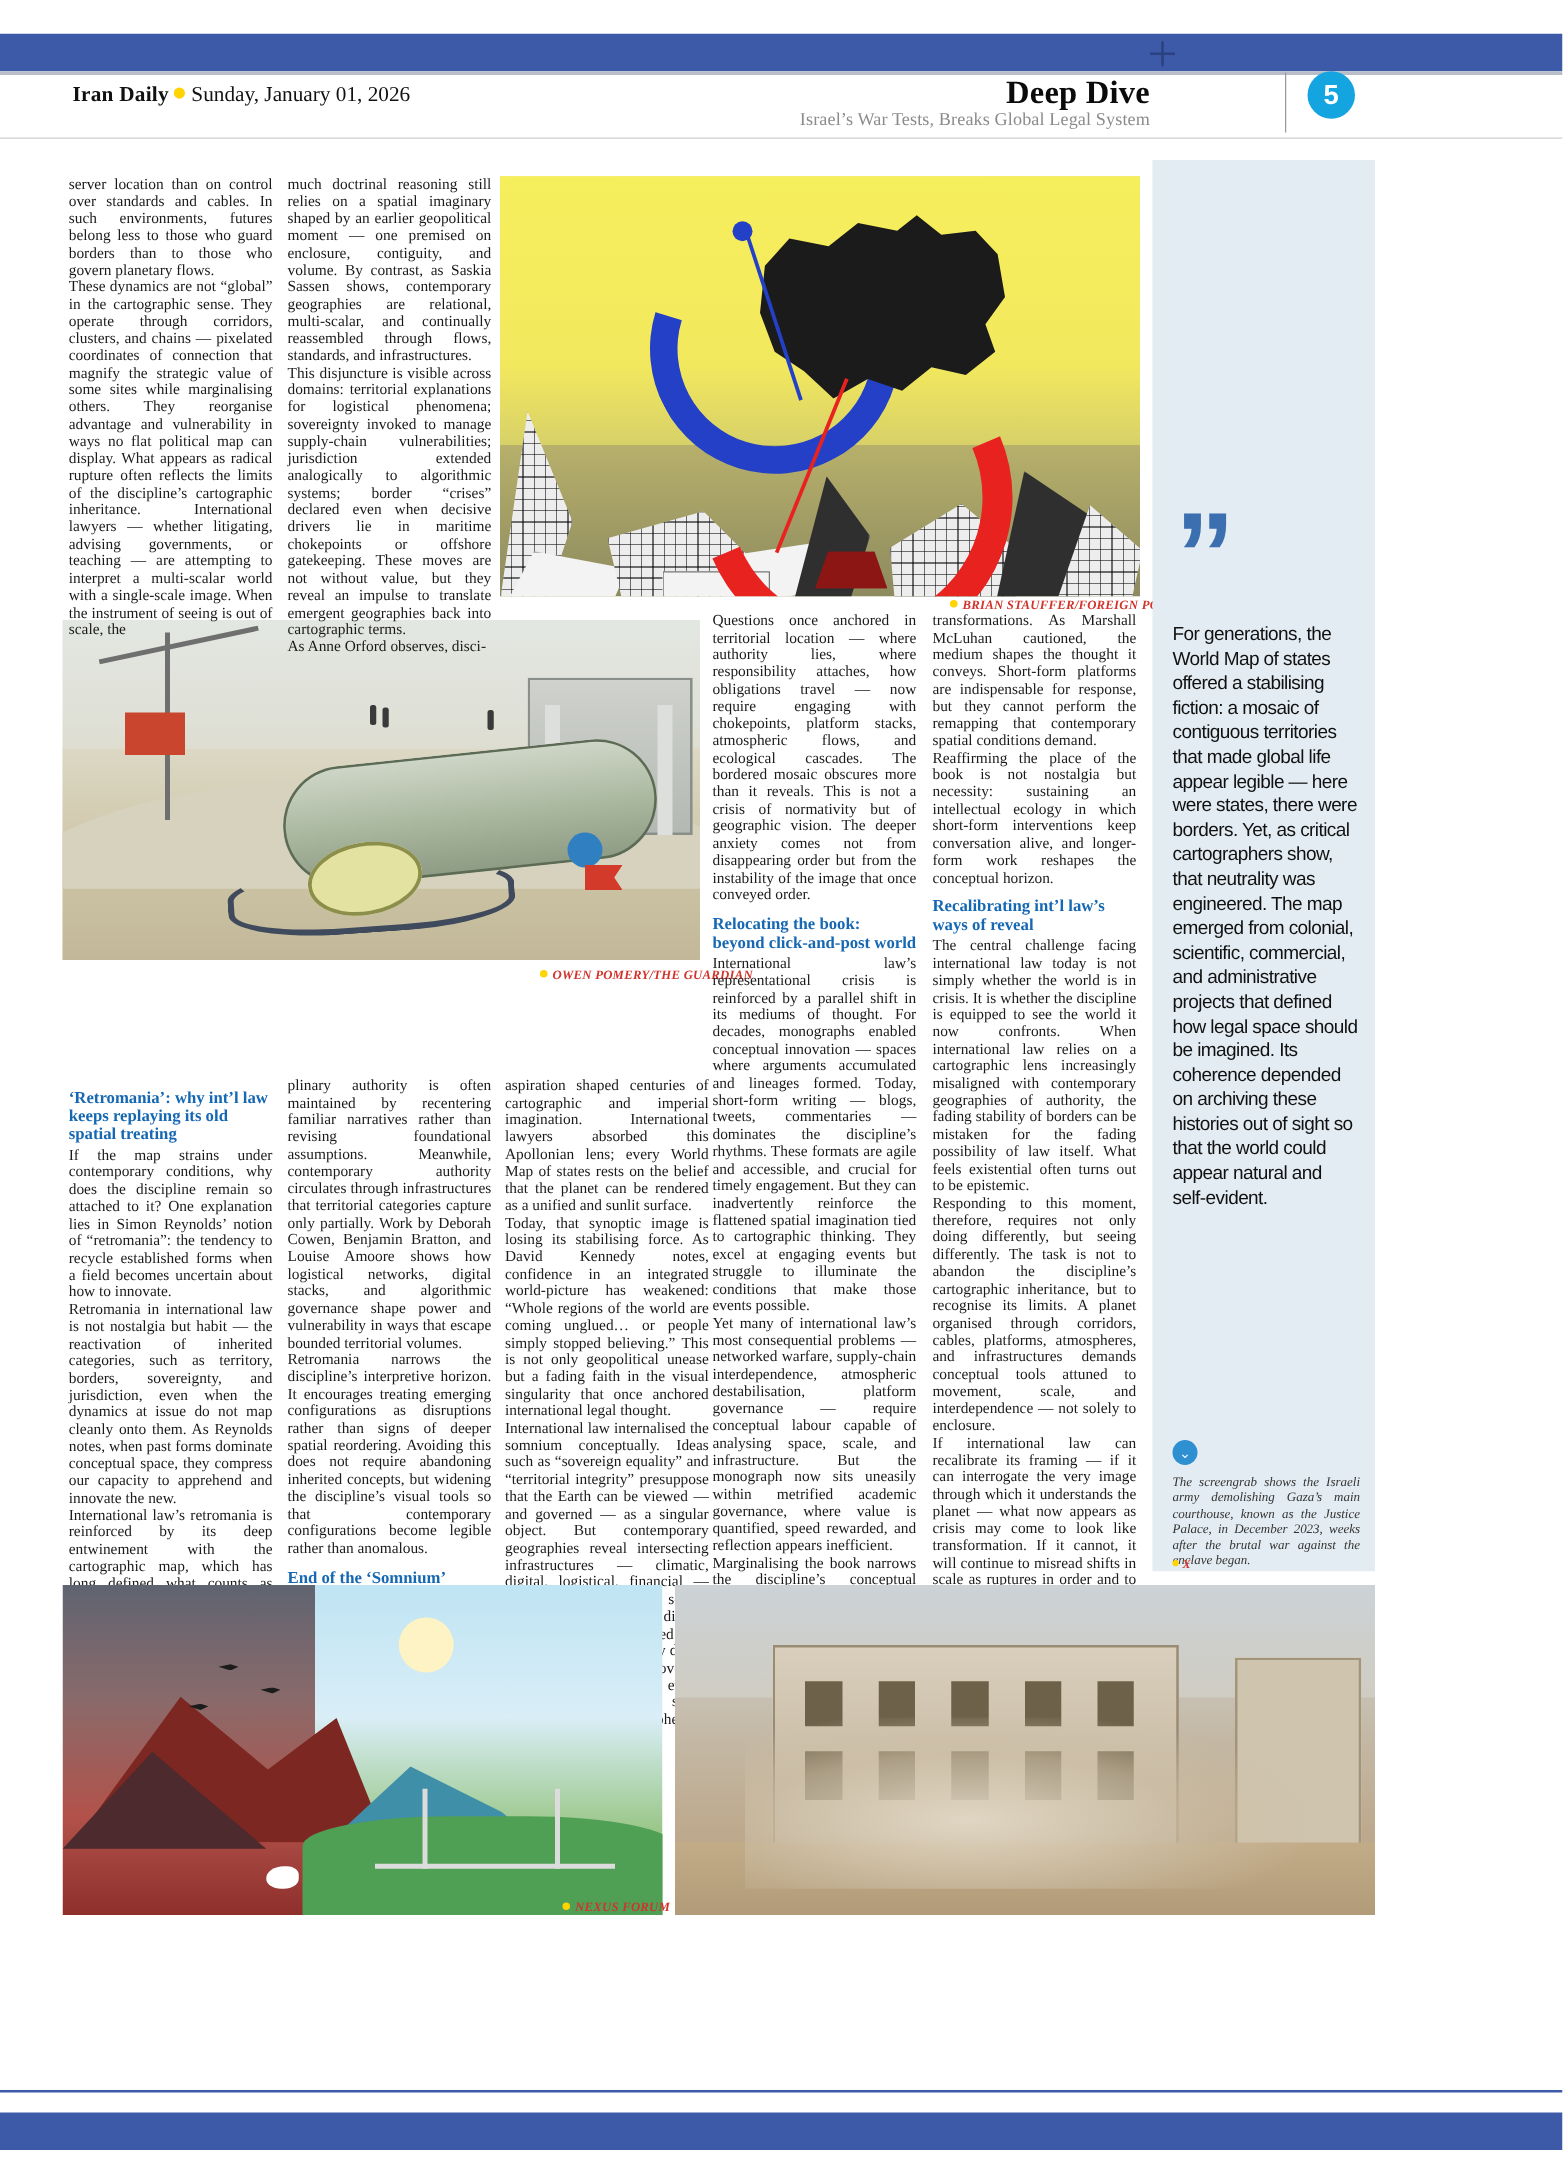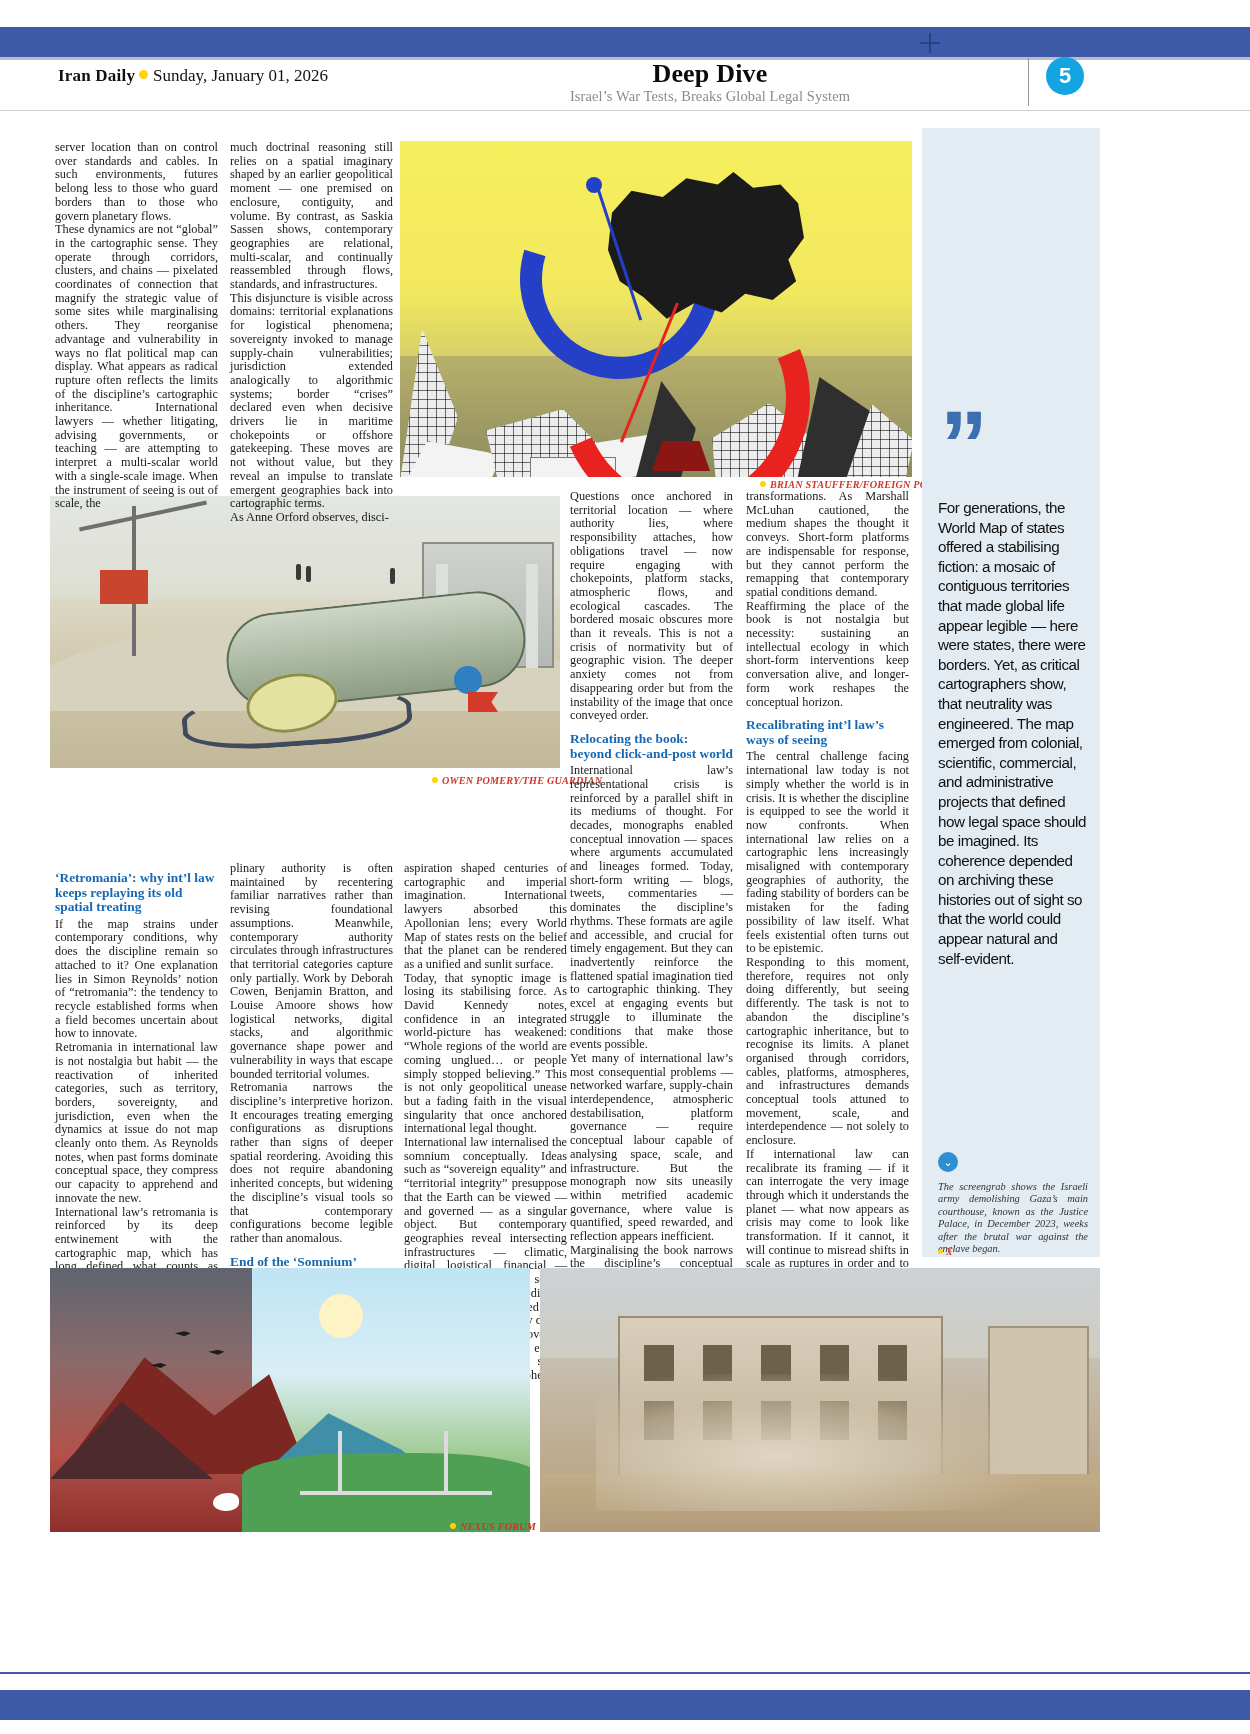--- a/index.html
+++ b/index.html
@@ -39,21 +39,21 @@
     font-size: 17px; color: #111; white-space: nowrap;
   }
   .mh-left .paper { font-weight: bold; letter-spacing: .2px; }
   .mh-dot {
     display: inline-block; width: 9px; height: 9px; border-radius: 50%;
     background: #ffd400; margin: 0 5px 0 4px; vertical-align: 2px;
   }
   .mh-date { color: #111; }
 
   .mh-center {
-    position: absolute; right: 330px; top: 0px; text-align: center;
+    position: absolute; right: 330px; top: 0px; text-align: right;
     width: 420px;
   }
   .mh-title {
     font-size: 26px; font-weight: bold; color: #0b0b0b; line-height: 1.05;
     letter-spacing: .2px;
   }
   .mh-sub {
     font-size: 14.5px; color: #8b8b8b; margin-top: 1px; letter-spacing: .1px;
   }
   .mh-rule {
@@ -462,21 +462,21 @@
 <div class="col" id="col3a">
   <p style="white-space:pre-line">Questions once anchored in territorial location — where authority lies, where responsibility attaches, how obligations travel — now require engaging with chokepoints, platform stacks, atmospheric flows, and ecological cascades. The bordered mosaic obscures more than it reveals. This is not a crisis of normativity but of geographic vision. The deeper anxiety comes not from disappearing order but from the instability of the image that once conveyed order.</p>
   <div class="subhead">Relocating the book: beyond click-and-post world</div>
   <p style="white-space:pre-line">International law’s representational crisis is reinforced by a parallel shift in its mediums of thought. For decades, monographs enabled conceptual innovation — spaces where arguments accumulated and lineages formed. Today, short-form writing — blogs, tweets, commentaries — dominates the discipline’s rhythms. These formats are agile and accessible, and crucial for timely engagement. But they can inadvertently reinforce the flattened spatial imagination tied to cartographic thinking. They excel at engaging events but struggle to illuminate the conditions that make those events possible.
 Yet many of international law’s most consequential problems — networked warfare, supply-chain interdependence, atmospheric destabilisation, platform governance — require conceptual labour capable of analysing space, scale, and infrastructure. But the monograph now sits uneasily within metrified academic governance, where value is quantified, speed rewarded, and reflection appears inefficient.
 Marginalising the book narrows the discipline’s conceptual repertoire. The forms of thought it sustains — genealogy, synthesis, historical contextualisation — are indispensable for grasping ecological, logistical, and digital</p>
 </div>
 <div class="col" id="col4a">
   <p style="white-space:pre-line">transformations. As Marshall McLuhan cautioned, the medium shapes the thought it conveys. Short-form platforms are indispensable for response, but they cannot perform the remapping that contemporary spatial conditions demand.
 Reaffirming the place of the book is not nostalgia but necessity: sustaining an intellectual ecology in which short-form interventions keep conversation alive, and longer-form work reshapes the conceptual horizon.</p>
-  <div class="subhead">Recalibrating int’l law’s ways of seeing</div>
+  <div class="subhead">Recalibrating int’l law’s ways of reveal</div>
   <p style="white-space:pre-line">The central challenge facing international law today is not simply whether the world is in crisis. It is whether the discipline is equipped to see the world it now confronts. When international law relies on a cartographic lens increasingly misaligned with contemporary geographies of authority, the fading stability of borders can be mistaken for the fading possibility of law itself. What feels existential often turns out to be epistemic.
 Responding to this moment, therefore, requires not only doing differently, but seeing differently. The task is not to abandon the discipline’s cartographic inheritance, but to recognise its limits. A planet organised through corridors, cables, platforms, atmospheres, and infrastructures demands conceptual tools attuned to movement, scale, and interdependence — not solely to enclosure.
 If international law can recalibrate its framing — if it can interrogate the very image through which it understands the planet — what now appears as crisis may come to look like transformation. If it cannot, it will continue to misread shifts in scale as ruptures in order and to confuse the planet’s remapping with the discipline’s unravelling.</p>
   <p class="italic-note" style="margin-top:9px">The article first appeared on Opinio Juris.</p>
 </div>
 
 <div class="col" id="col1b">
   <div class="subhead">‘Retromania’: why int’l law keeps replaying its old spatial treating</div>
   <p style="white-space:pre-line">If the map strains under contemporary conditions, why does the discipline remain so attached to it? One explanation lies in Simon Reynolds’ notion of “retromania”: the tendency to recycle established forms when a field becomes uncertain about how to innovate.
 Retromania in international law is not nostalgia but habit — the reactivation of inherited categories, such as territory, borders, sovereignty, and jurisdiction, even when the dynamics at issue do not map cleanly onto them. As Reynolds notes, when past forms dominate conceptual space, they compress our capacity to apprehend and innovate the new.

